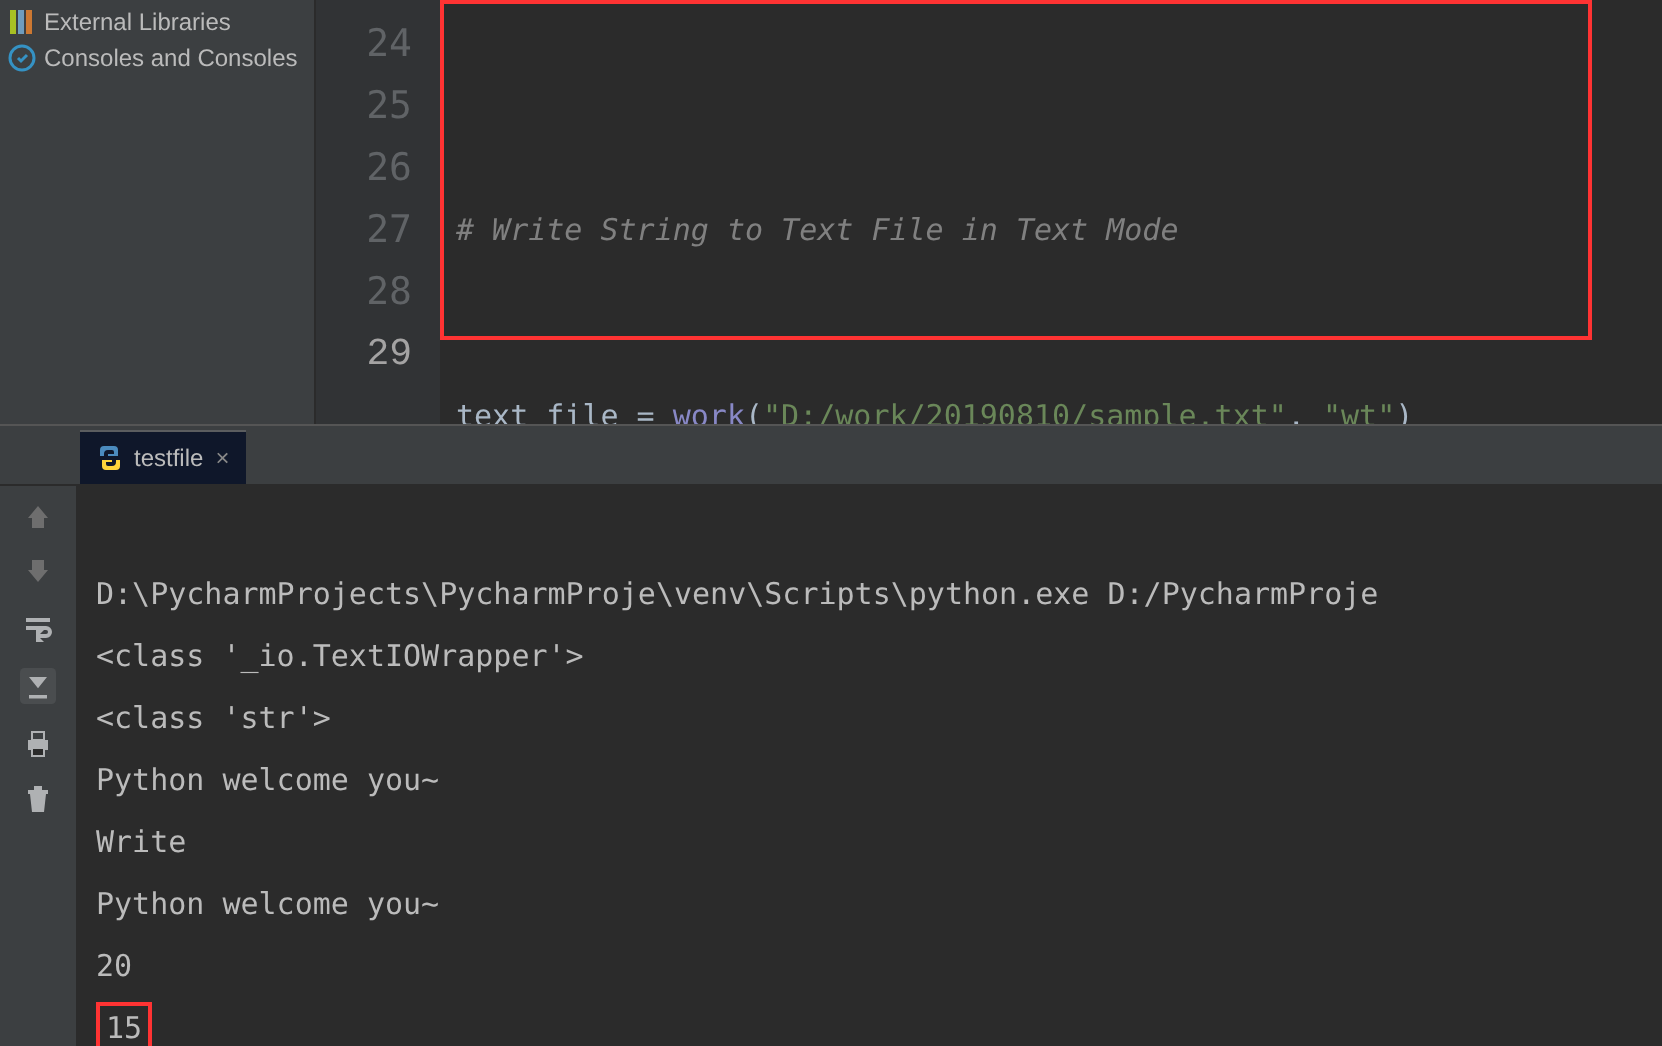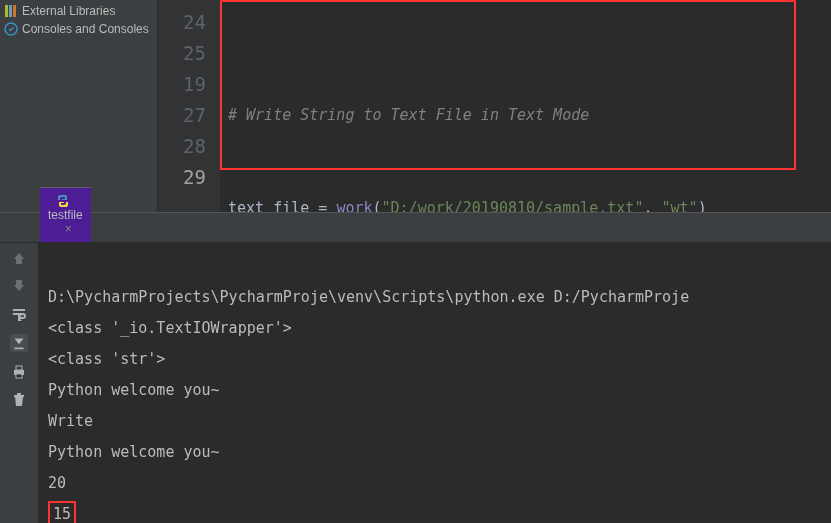--- a/index.html
+++ b/index.html
@@ -4,30 +4,30 @@
   <style>
     * { margin: 0; padding: 0; box-sizing: border-box; }
     html, body { width: 831px; height: 523px; overflow: hidden; font-family: 'Consolas', 'Monaco', monospace; background: #2b2b2b; color: #a9b7c6; }
     .container { display: flex; flex-direction: column; height: 100%; }
     .top-section { display: flex; height: 212px; }
     .sidebar { width: 158px; background: #3c3f41; border-right: 1px solid #2b2b2b; padding-top: 2px; font-size: 12px; font-family: Liberation Sans, sans-serif; overflow: hidden; }
     .sidebar-item { display: flex; align-items: center; padding: 2px 4px; white-space: nowrap; color: #bbbbbb; cursor: pointer; }
     .sidebar-item svg { margin-right: 4px; flex-shrink: 0; }
     .editor-area { flex: 1; display: flex; background: #2b2b2b; overflow: hidden; }
     .gutter { width: 62px; background: #313335; text-align: right; padding-right: 14px; padding-top: 7px; font-size: 19px; line-height: 31px; color: #606366; }
-    .gutter .active { color: #a4a3a3; }
+    .gutter .active { color: #a4a3a3; font-family: Liberation Mono, monospace; }
     .code { flex: 1; padding-top: 7px; font-size: 15px; line-height: 31px; white-space: pre; position: relative; padding-left: 8px; }
     .highlight-box { position: absolute; border: 2px solid #ff3333; left: 0; top: 0; width: 576px; height: 170px; }
     .comment { color: #808080; font-style: italic; }
     .string { color: #6a8759; }
     .builtin { color: #8888c6; }
     .var { color: #a9b7c6; }
     .bottom-section { flex: 1; display: flex; flex-direction: column; border-top: 1px solid #555; background: #2b2b2b; }
     .tab-strip { height: 30px; background: #3c3f41; display: flex; align-items: flex-end; padding-left: 40px; font-family: Arial, sans-serif; font-size: 12px; border-bottom: 1px solid #2b2b2b; }
-    .tab { display: flex; align-items: center; padding: 6px 8px; background: #4c1d95; color: #bbbbbb; border-top: 1px solid #5b5d5f; flex-direction: column; }
+    .tab { display: flex; align-items: center; padding: 6px 8px; background: #0f172a; color: #bbbbbb; border-top: 1px solid #5b5d5f; }
     .tab svg { margin-right: 5px; }
     .tab .close { margin-left: 6px; color: #888; cursor: pointer; }
     .console-wrap { flex: 1; display: flex; }
     .toolbar { width: 38px; background: #3c3f41; display: flex; flex-direction: column; align-items: center; padding-top: 7px; gap: 12px; }
     .toolbar svg { cursor: pointer; }
     .console { flex: 1; padding: 8px 10px; font-size: 15px; line-height: 31px; white-space: pre; color: #bbbbbb; overflow: hidden; }
     .console .path { color: #bbbbbb; }
     .red-box { display: inline-block; border: 2px solid #ff3333; padding: 0 3px; line-height: 23px; }
   </style>
 </head>
@@ -51,21 +51,21 @@
             <path d="M5 7 L6.5 8.5 L9.5 5.5" stroke="#3592c4" stroke-width="1.5" fill="none"></path>
           </svg>
         <span>Consoles and Consoles</span>
       </div>
     </div>
 
     <div class="editor-area">
       <div class="gutter">
         <div>24</div>
         <div>25</div>
-        <div>19</div>
+        <div>26</div>
         <div>27</div>
         <div>28</div>
         <div class="active">29</div>
       </div>
       <div class="code">
         <div class="highlight-box"></div>
         <div><span class="comment"># Write String to Text File in Text Mode</span></div>
         <div><span class="var">text_file</span><span> = </span><span class="builtin">work</span><span>(</span><span class="string">"D:/work/20190810/sample.txt"</span><span>, </span><span class="string">"wt"</span><span>)</span></div>
         
         

